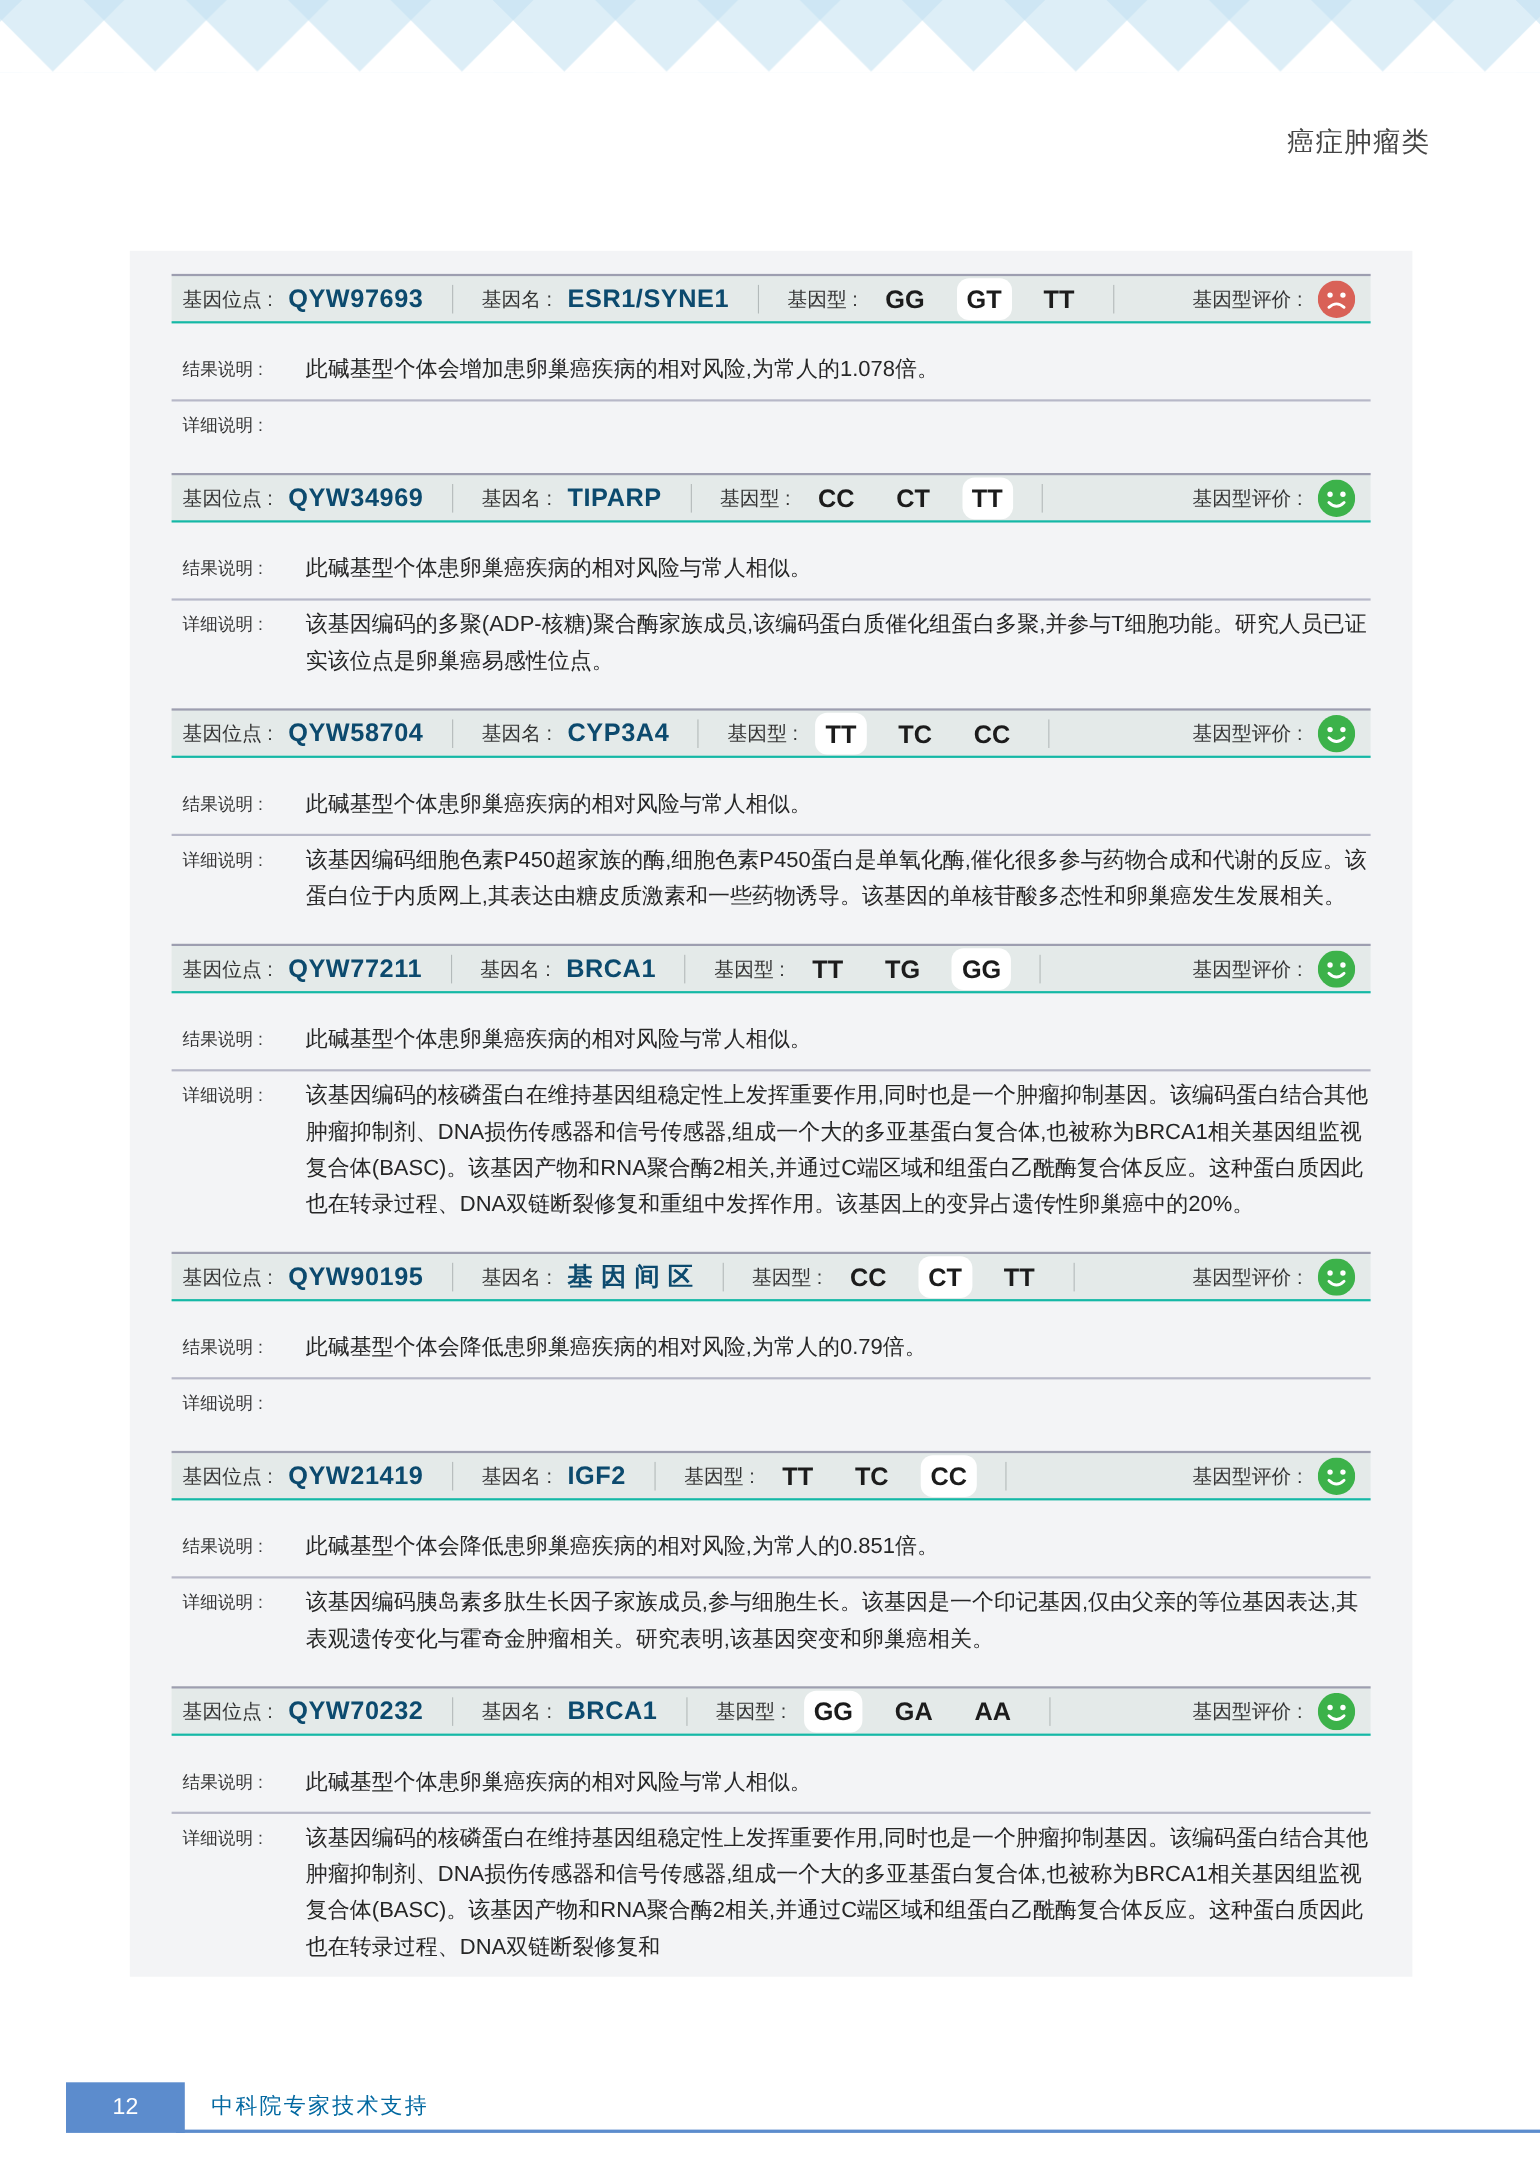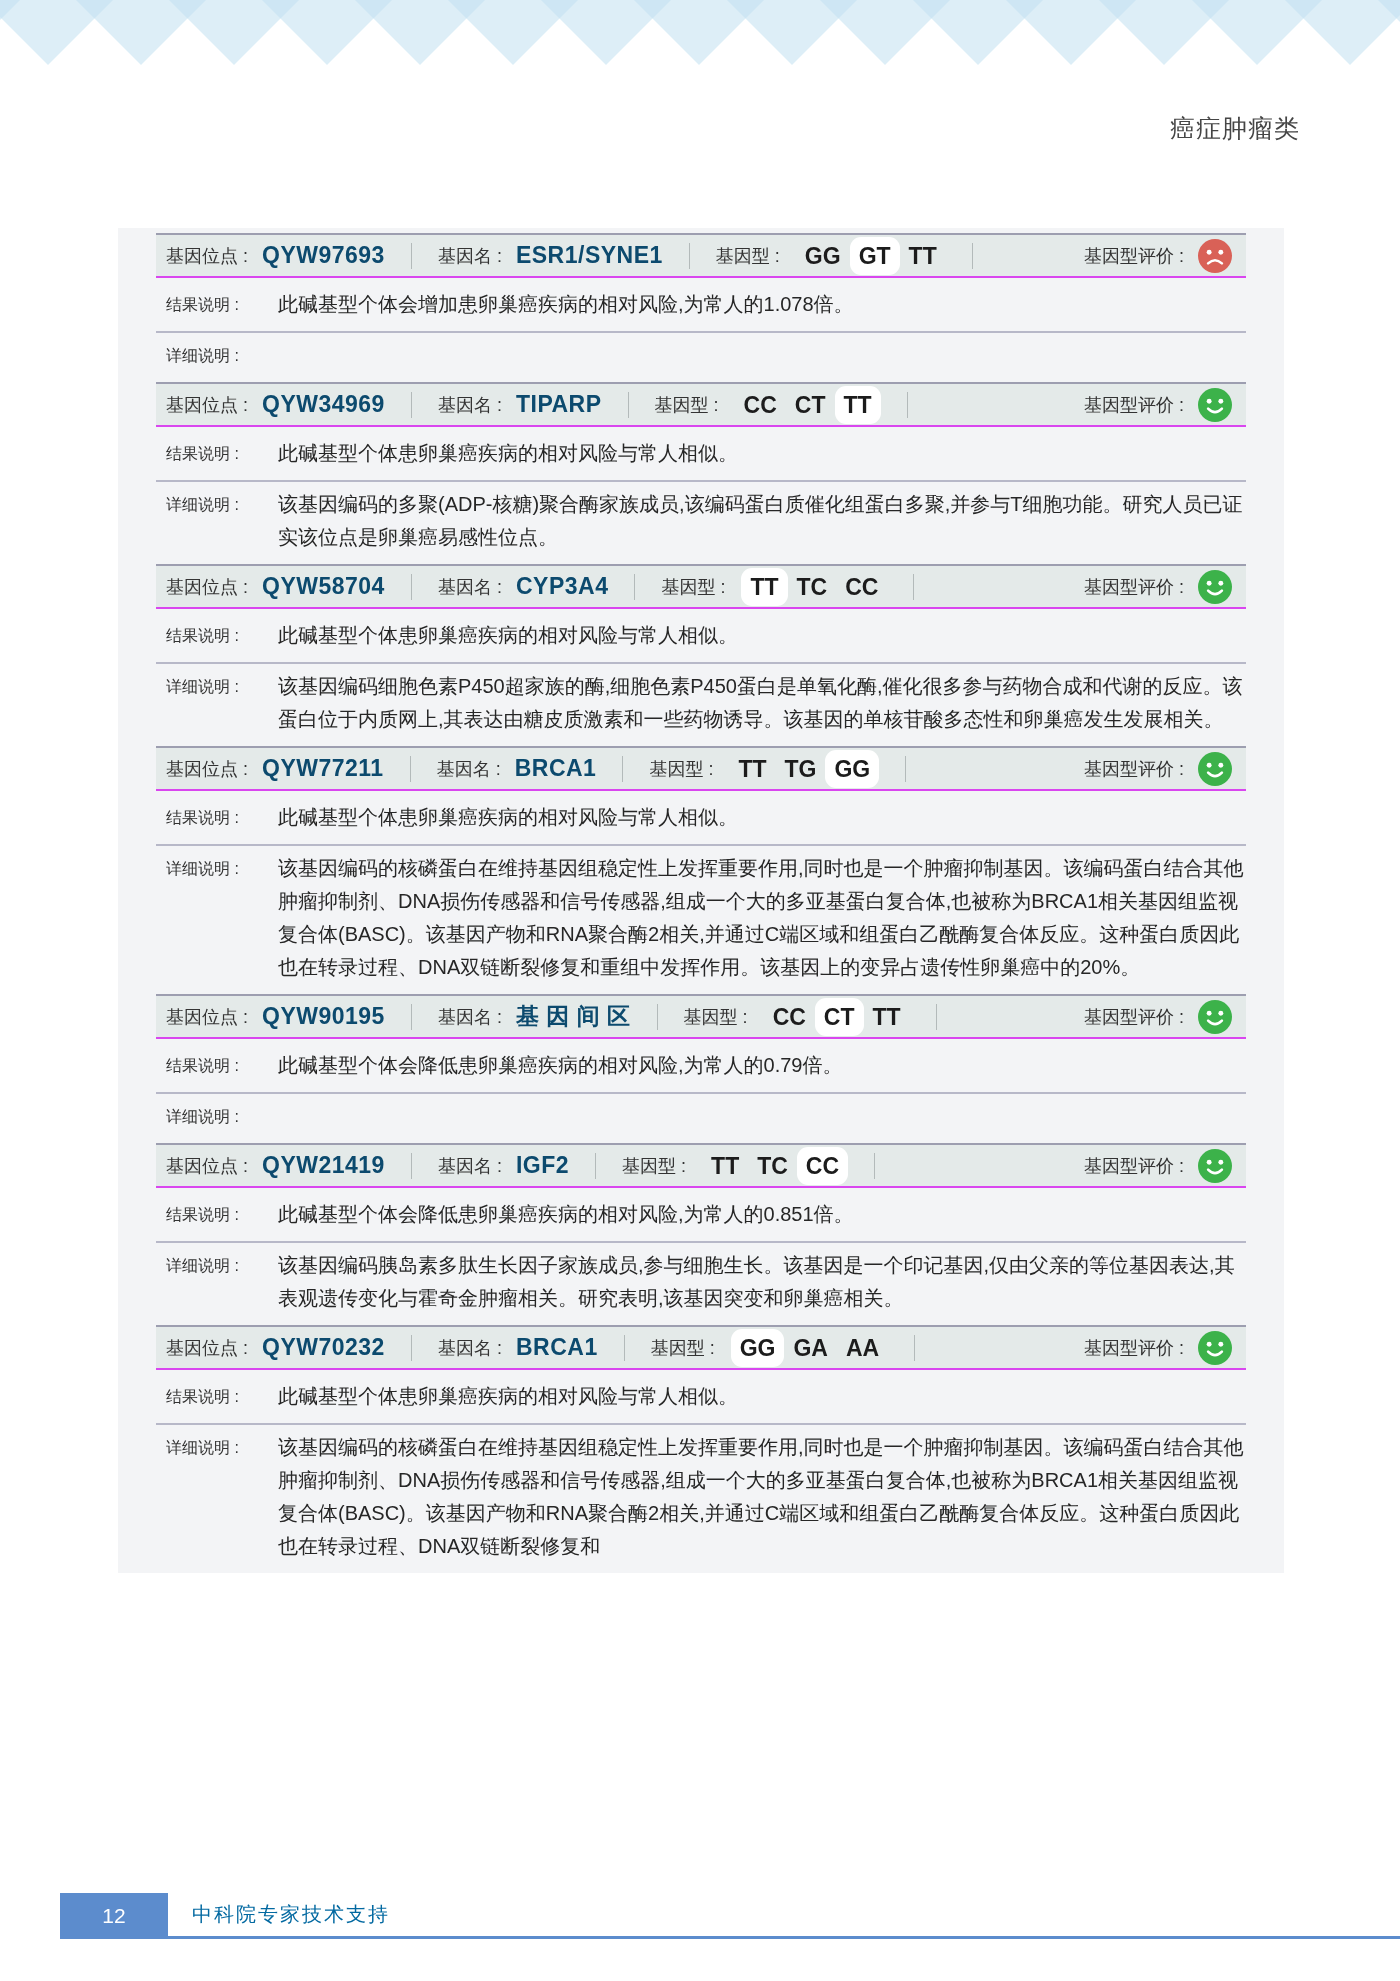--- a/index.html
+++ b/index.html
@@ -12,29 +12,29 @@
   
   .page-title{
     position:absolute;top:112px;right:100px;font-size:25px;letter-spacing:1px;color:#454545;
   }
   
   .panel{
     position:absolute;top:228px;left:118px;width:1166px;background:#f3f4f6;
     padding:5px 0 0 0;
   }
   .gene-bar{
-    margin:0 38px;height:45px;background:#e4eae9;
-    border-top:2px solid #9d9eb0;border-bottom:2px solid #d946ef;
+    margin:16px 38px;height:45px;background:#e4eae9;
+    border-top:2px solid #9d9eb0;border-bottom:2px solid #14b8a6;
     display:flex;align-items:center;padding:0 14px 0 10px;box-sizing:border-box;
   }
   .cell{display:flex;align-items:center;}
   .cell::after{content:"";width:1px;height:26px;background:#b3baba;margin-left:26px;margin-right:26px;}
   .lbl{font-size:18px;color:#333;white-space:nowrap;}
   .bar-val{font-size:23px;font-weight:bold;color:#0c4a6e;margin-left:14px;white-space:nowrap;letter-spacing:0.5px;}
-  .geno-list{display:flex;align-items:center;margin-left:16px;}
+  .geno-list{display:flex;align-items:center;gap:20px;margin-left:16px;}
   .geno-item{
     font-size:23px;font-weight:bold;color:#1c1c1c;height:38px;line-height:38px;
     padding:0 9px;border-radius:11px;
   }
   .geno-item.hl{background:#ffffff;}
   .eval{margin-left:auto;display:flex;align-items:center;gap:14px;}
   .face{width:34px;height:34px;display:inline-flex;}
   .row{display:flex;align-items:flex-start;padding:10px 40px 10px 48px;}
   .row-lbl{flex:0 0 112px;font-size:16px;color:#333;line-height:33px;white-space:nowrap;}
   .row-text{margin:0;flex:1;font-size:20px;line-height:33px;color:#262626;}

